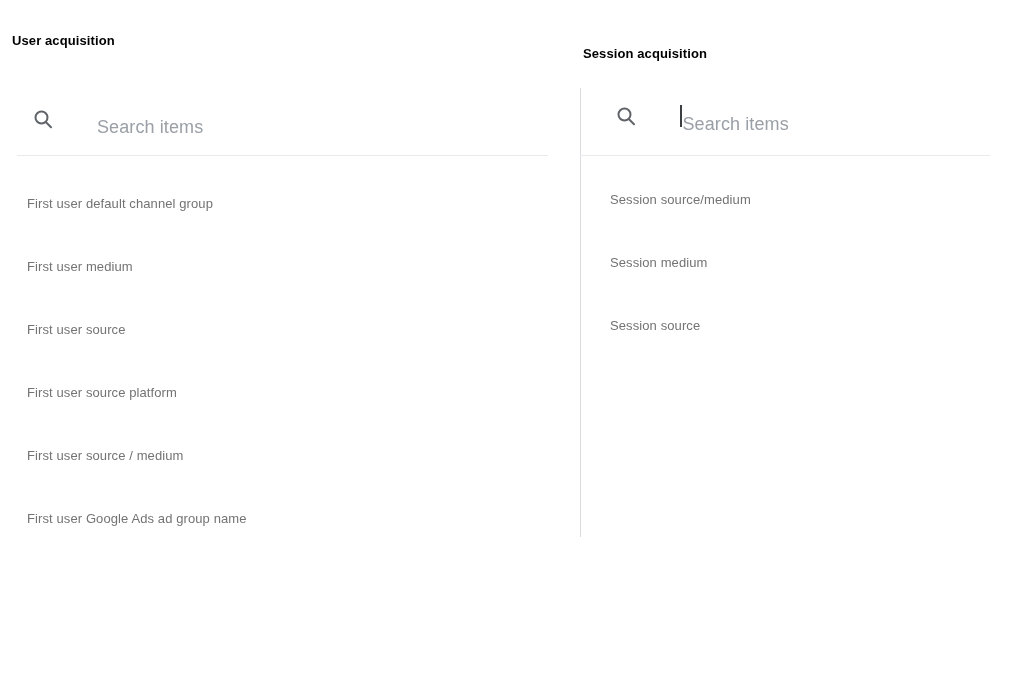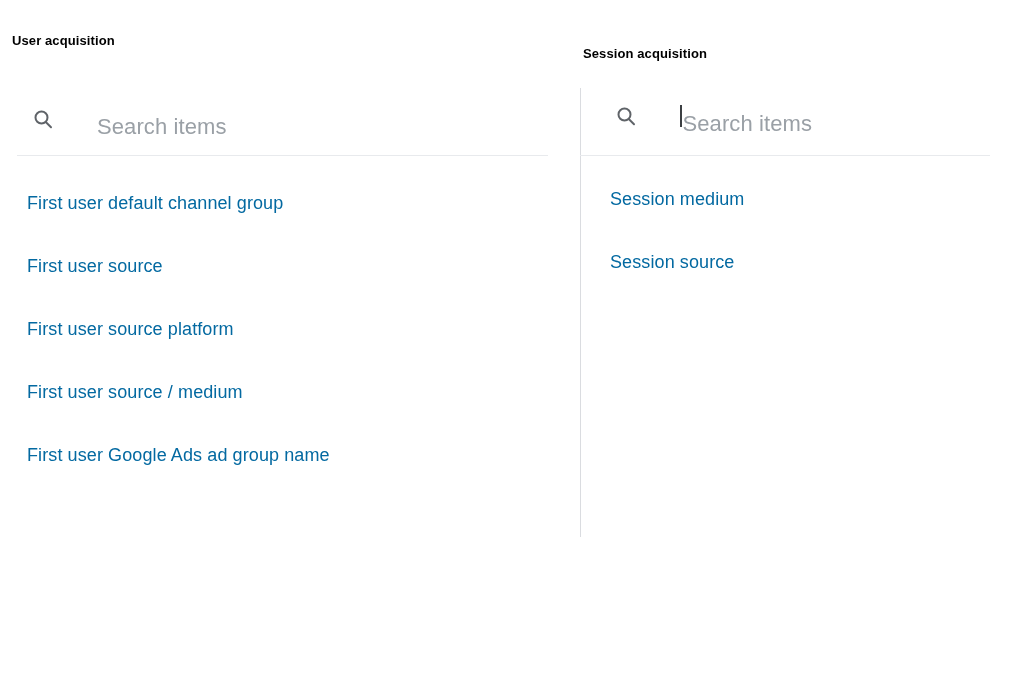--- a/index.html
+++ b/index.html
@@ -76,21 +76,21 @@
 
   .search-input-wrap {
     position: relative;
     flex: 1 1 auto;
     margin-left: 42px;
     height: 30px;
     display: flex;
     align-items: center;
   }
   .search-placeholder {
-    font-size: 22px;
+    font-size: 18px;
     color: #9aa0a6;
     line-height: 1;
     white-space: nowrap;
     letter-spacing: 0.1px;
     margin-top: 16px;
   }
   .caret {
     display: inline-block;
     width: 1.5px;
     height: 22px;
@@ -115,22 +115,22 @@
     margin: 0;
     padding: 0;
   }
   .panel-left .item-list  { left: 0px;  top: 172px; width: 560px; }
   .panel-right .item-list { left: 20px; top: 168px; width: 420px; }
 
   .list-item {
     height: 63px;
     display: flex;
     align-items: center;
-    font-size: 18px;
-    color: #0369a1;
+    font-size: 13px;
+    color: #737373;
     letter-spacing: 0.1px;
     white-space: nowrap;
     cursor: pointer;
   }
   .panel-left .list-item  { padding-left: 27px; }
   .panel-right .list-item { padding-left: 10px; }
 </style>
 </head>
 <body>
 
@@ -150,20 +150,21 @@
       <span class="search-input-wrap">
 
         <span class="search-placeholder">Search items</span>
       </span>
     </div>
 
     <div class="search-underline"></div>
 
     <ul class="item-list">
       <li class="list-item">First user default channel group</li>
+      <li class="list-item">First user medium</li>
       <li class="list-item">First user source</li>
       <li class="list-item">First user source platform</li>
       <li class="list-item">First user source / medium</li>
       <li class="list-item">First user Google Ads ad group name</li>
     </ul>
   </section>
 
   <div class="vertical-divider"></div>
 
   <section class="panel panel-right">
@@ -179,18 +180,19 @@
       </span>
       <span class="search-input-wrap">
         <span class="caret"></span>
         <span class="search-placeholder">Search items</span>
       </span>
     </div>
 
     <div class="search-underline"></div>
 
     <ul class="item-list">
+      <li class="list-item">Session source/medium</li>
       <li class="list-item">Session medium</li>
       <li class="list-item">Session source</li>
     </ul>
   </section>
 
 </div>
 
 </body></html>

